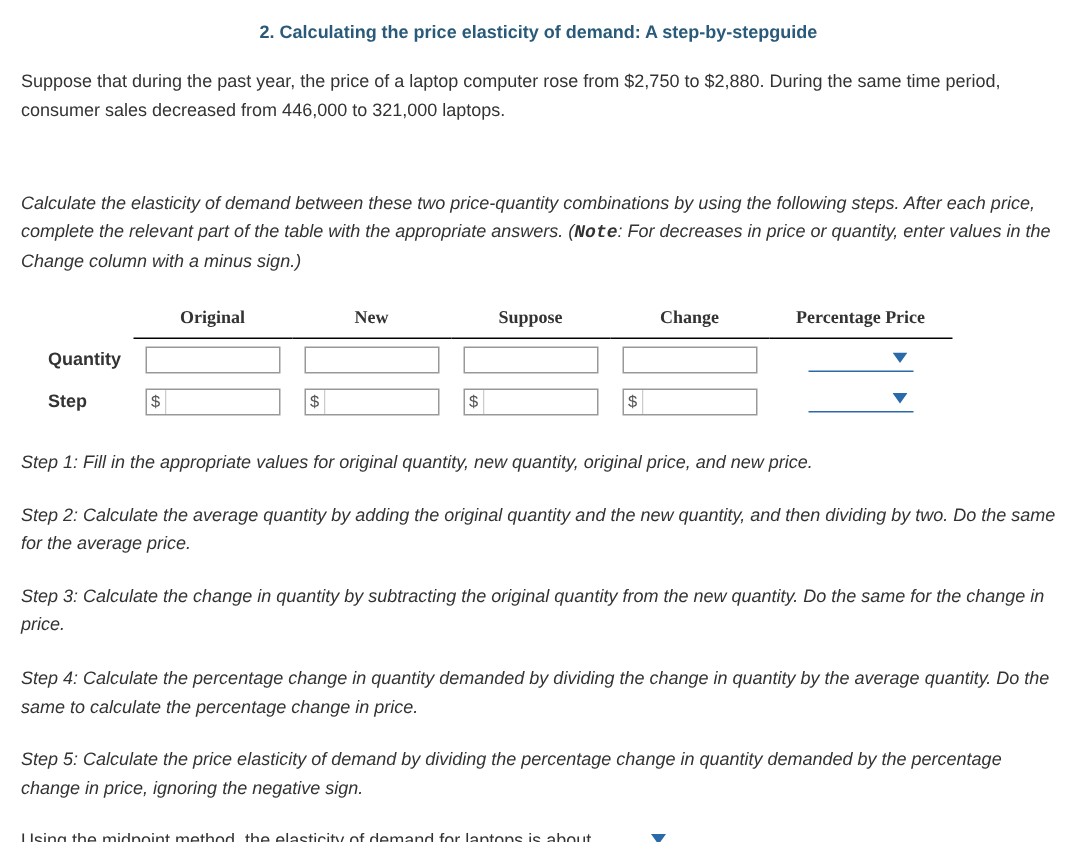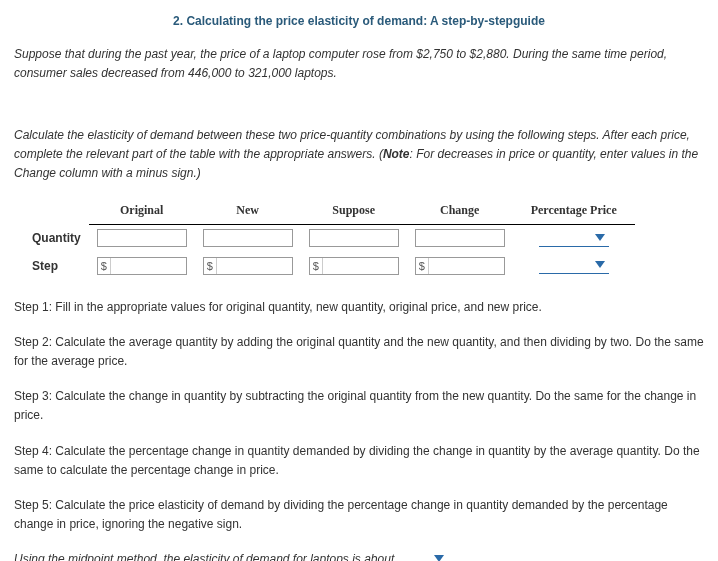--- a/index.html
+++ b/index.html
@@ -16,24 +16,23 @@
   .title {
     color: #2a5a7a;
     font-weight: bold;
     font-size: 12px;
     margin-bottom: 14px;
     text-align: center;
   }
   .para {
     margin-bottom: 14px;
     color: #333;
-    font-style: italic;
   }
   .italic { font-style: italic; }
-  .note-bold { font-weight: bold; font-style: italic; }
+  .note-bold { font-weight: bold; font-style: italic; font-family: Liberation Mono, monospace; }
   .spacer { height: 28px; }
   table.data {
     border-collapse: collapse;
     margin: 6px 0 18px 18px;
   }
   table.data th {
     font-weight: bold;
     font-size: 12px;
     padding: 4px 18px;
     text-align: center;
@@ -98,20 +97,21 @@
     padding: 0 4px 1px 30px;
     cursor: pointer;
     height: 16px;
     vertical-align: middle;
   }
   .dropdown svg {
     width: 10px;
     height: 8px;
   }
   .step {
+    font-style: italic;
     margin: 16px 0;
     color: #333;
   }
   .inline-dd {
     display: inline-flex;
     align-items: center;
     justify-content: flex-end;
     min-width: 44px;
     border-bottom: 1px solid #2a6aa8;
     padding: 0 2px 1px 18px;

